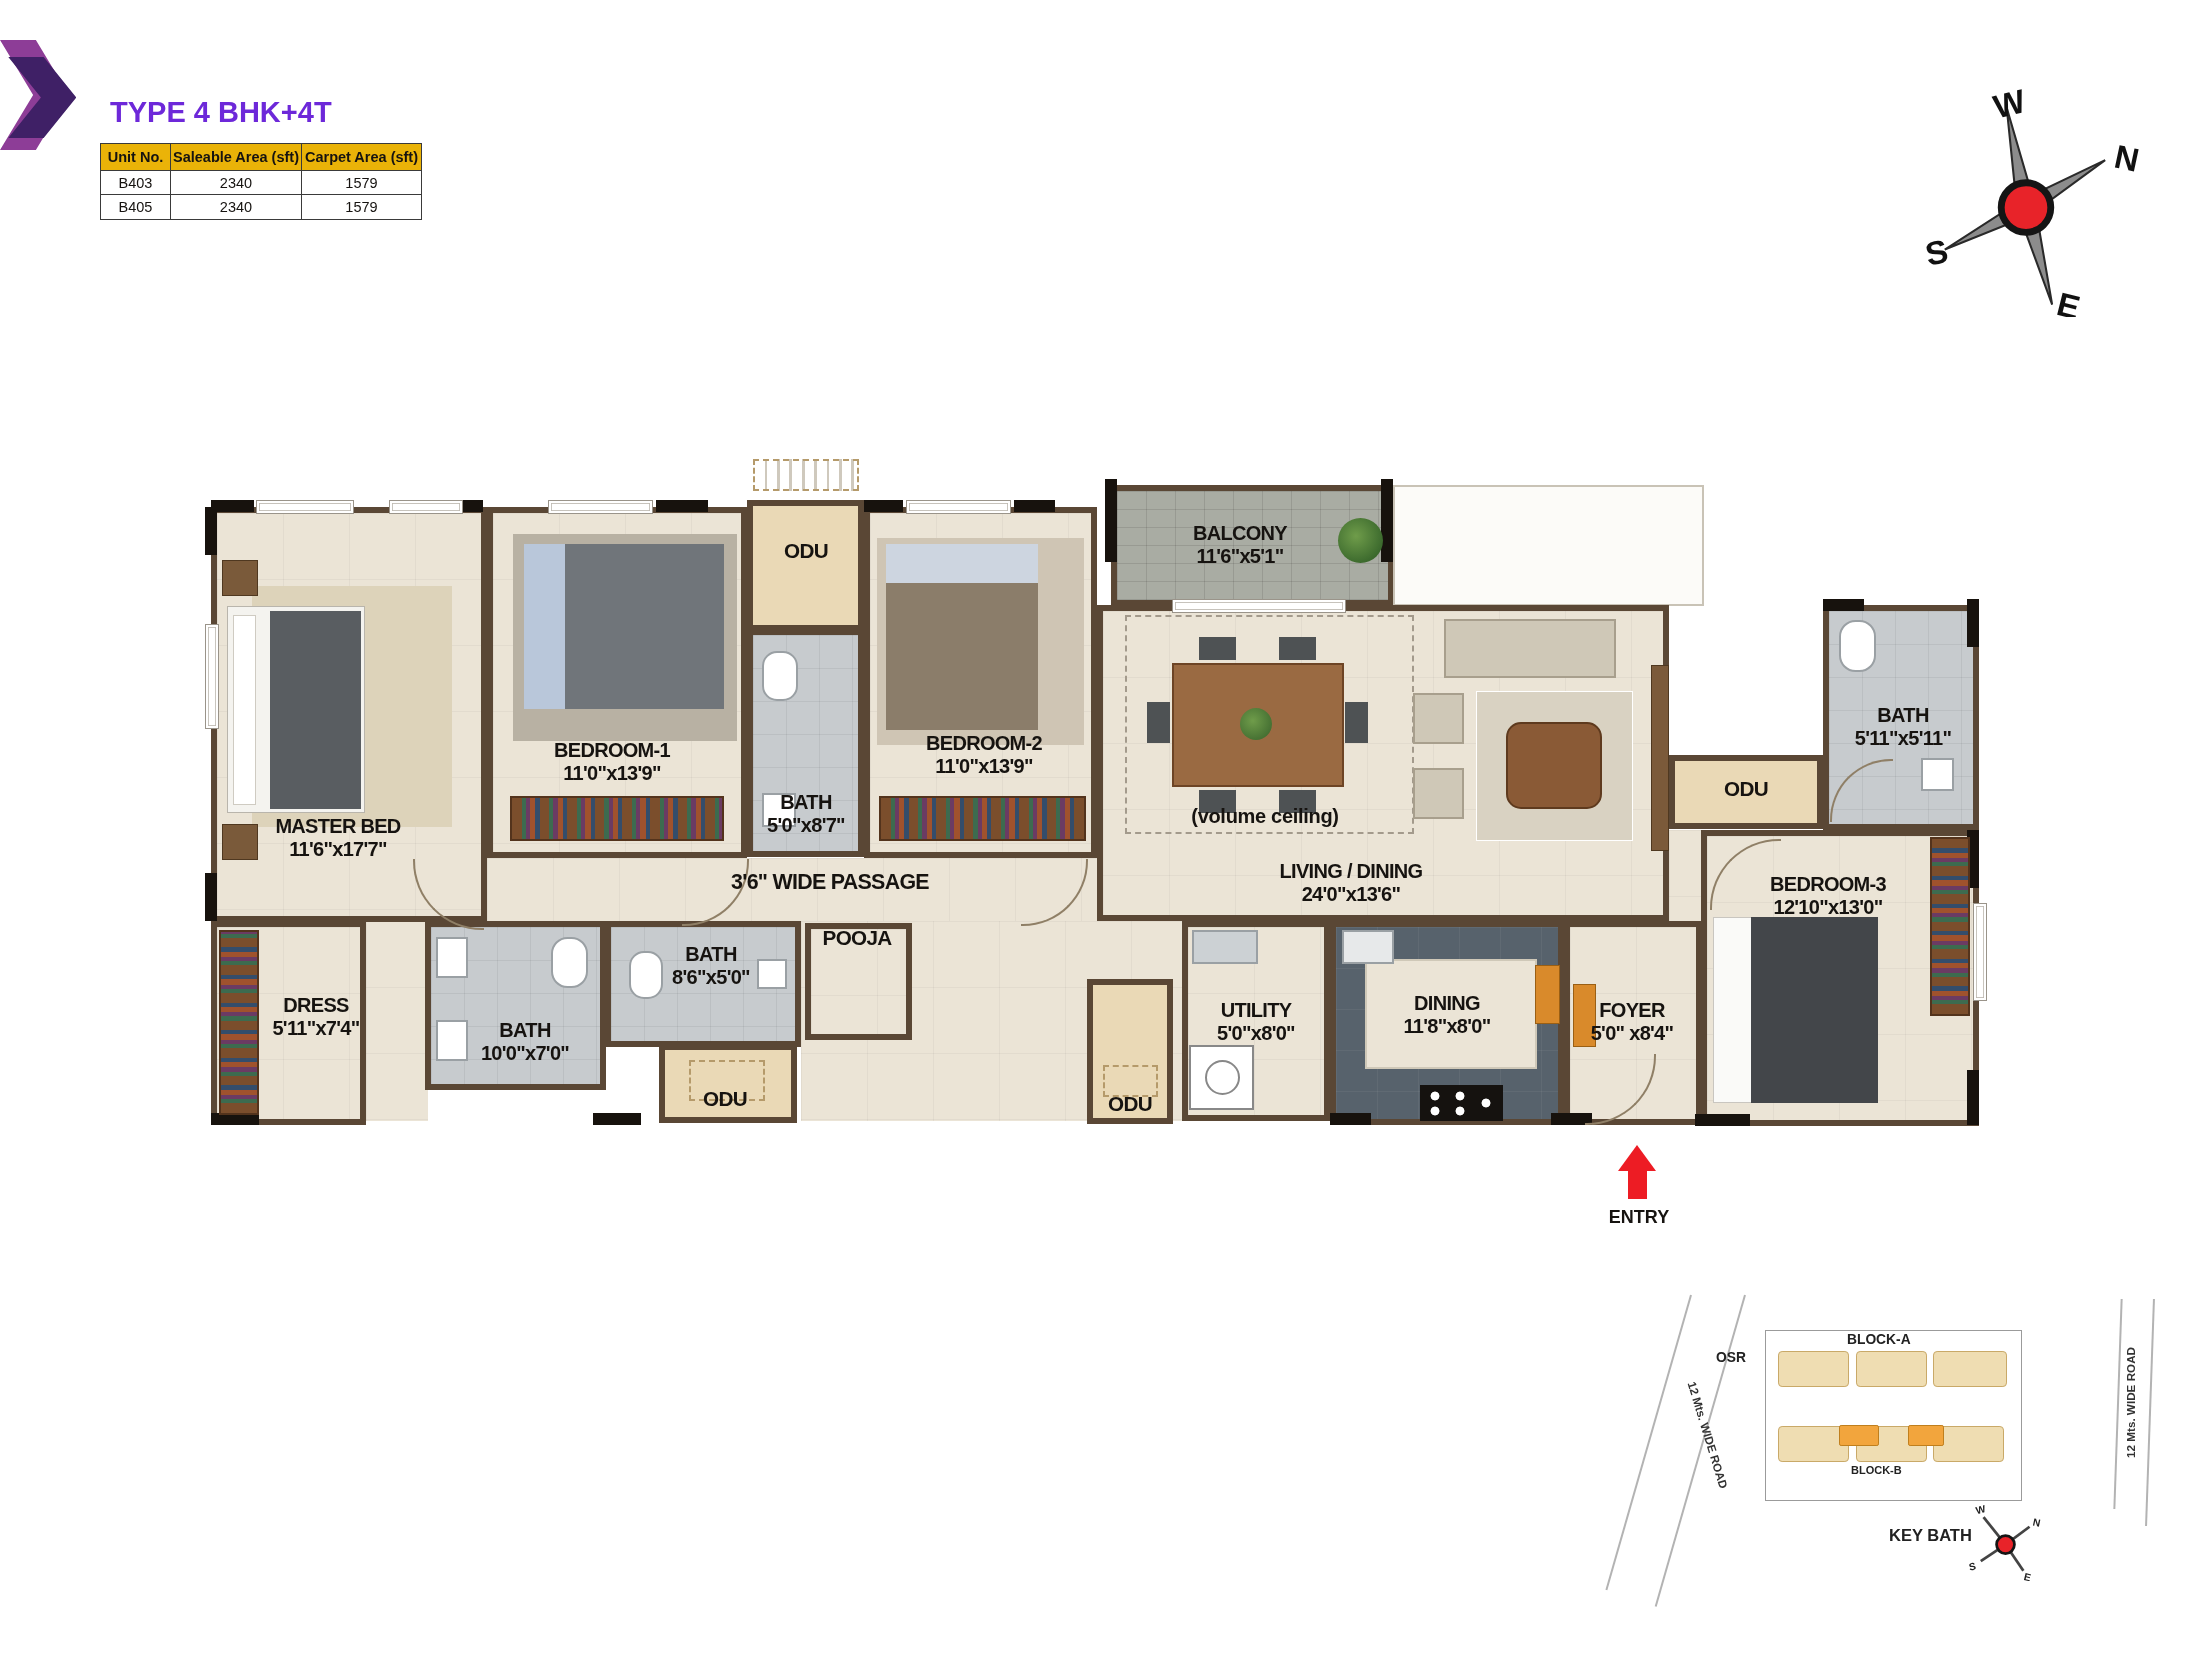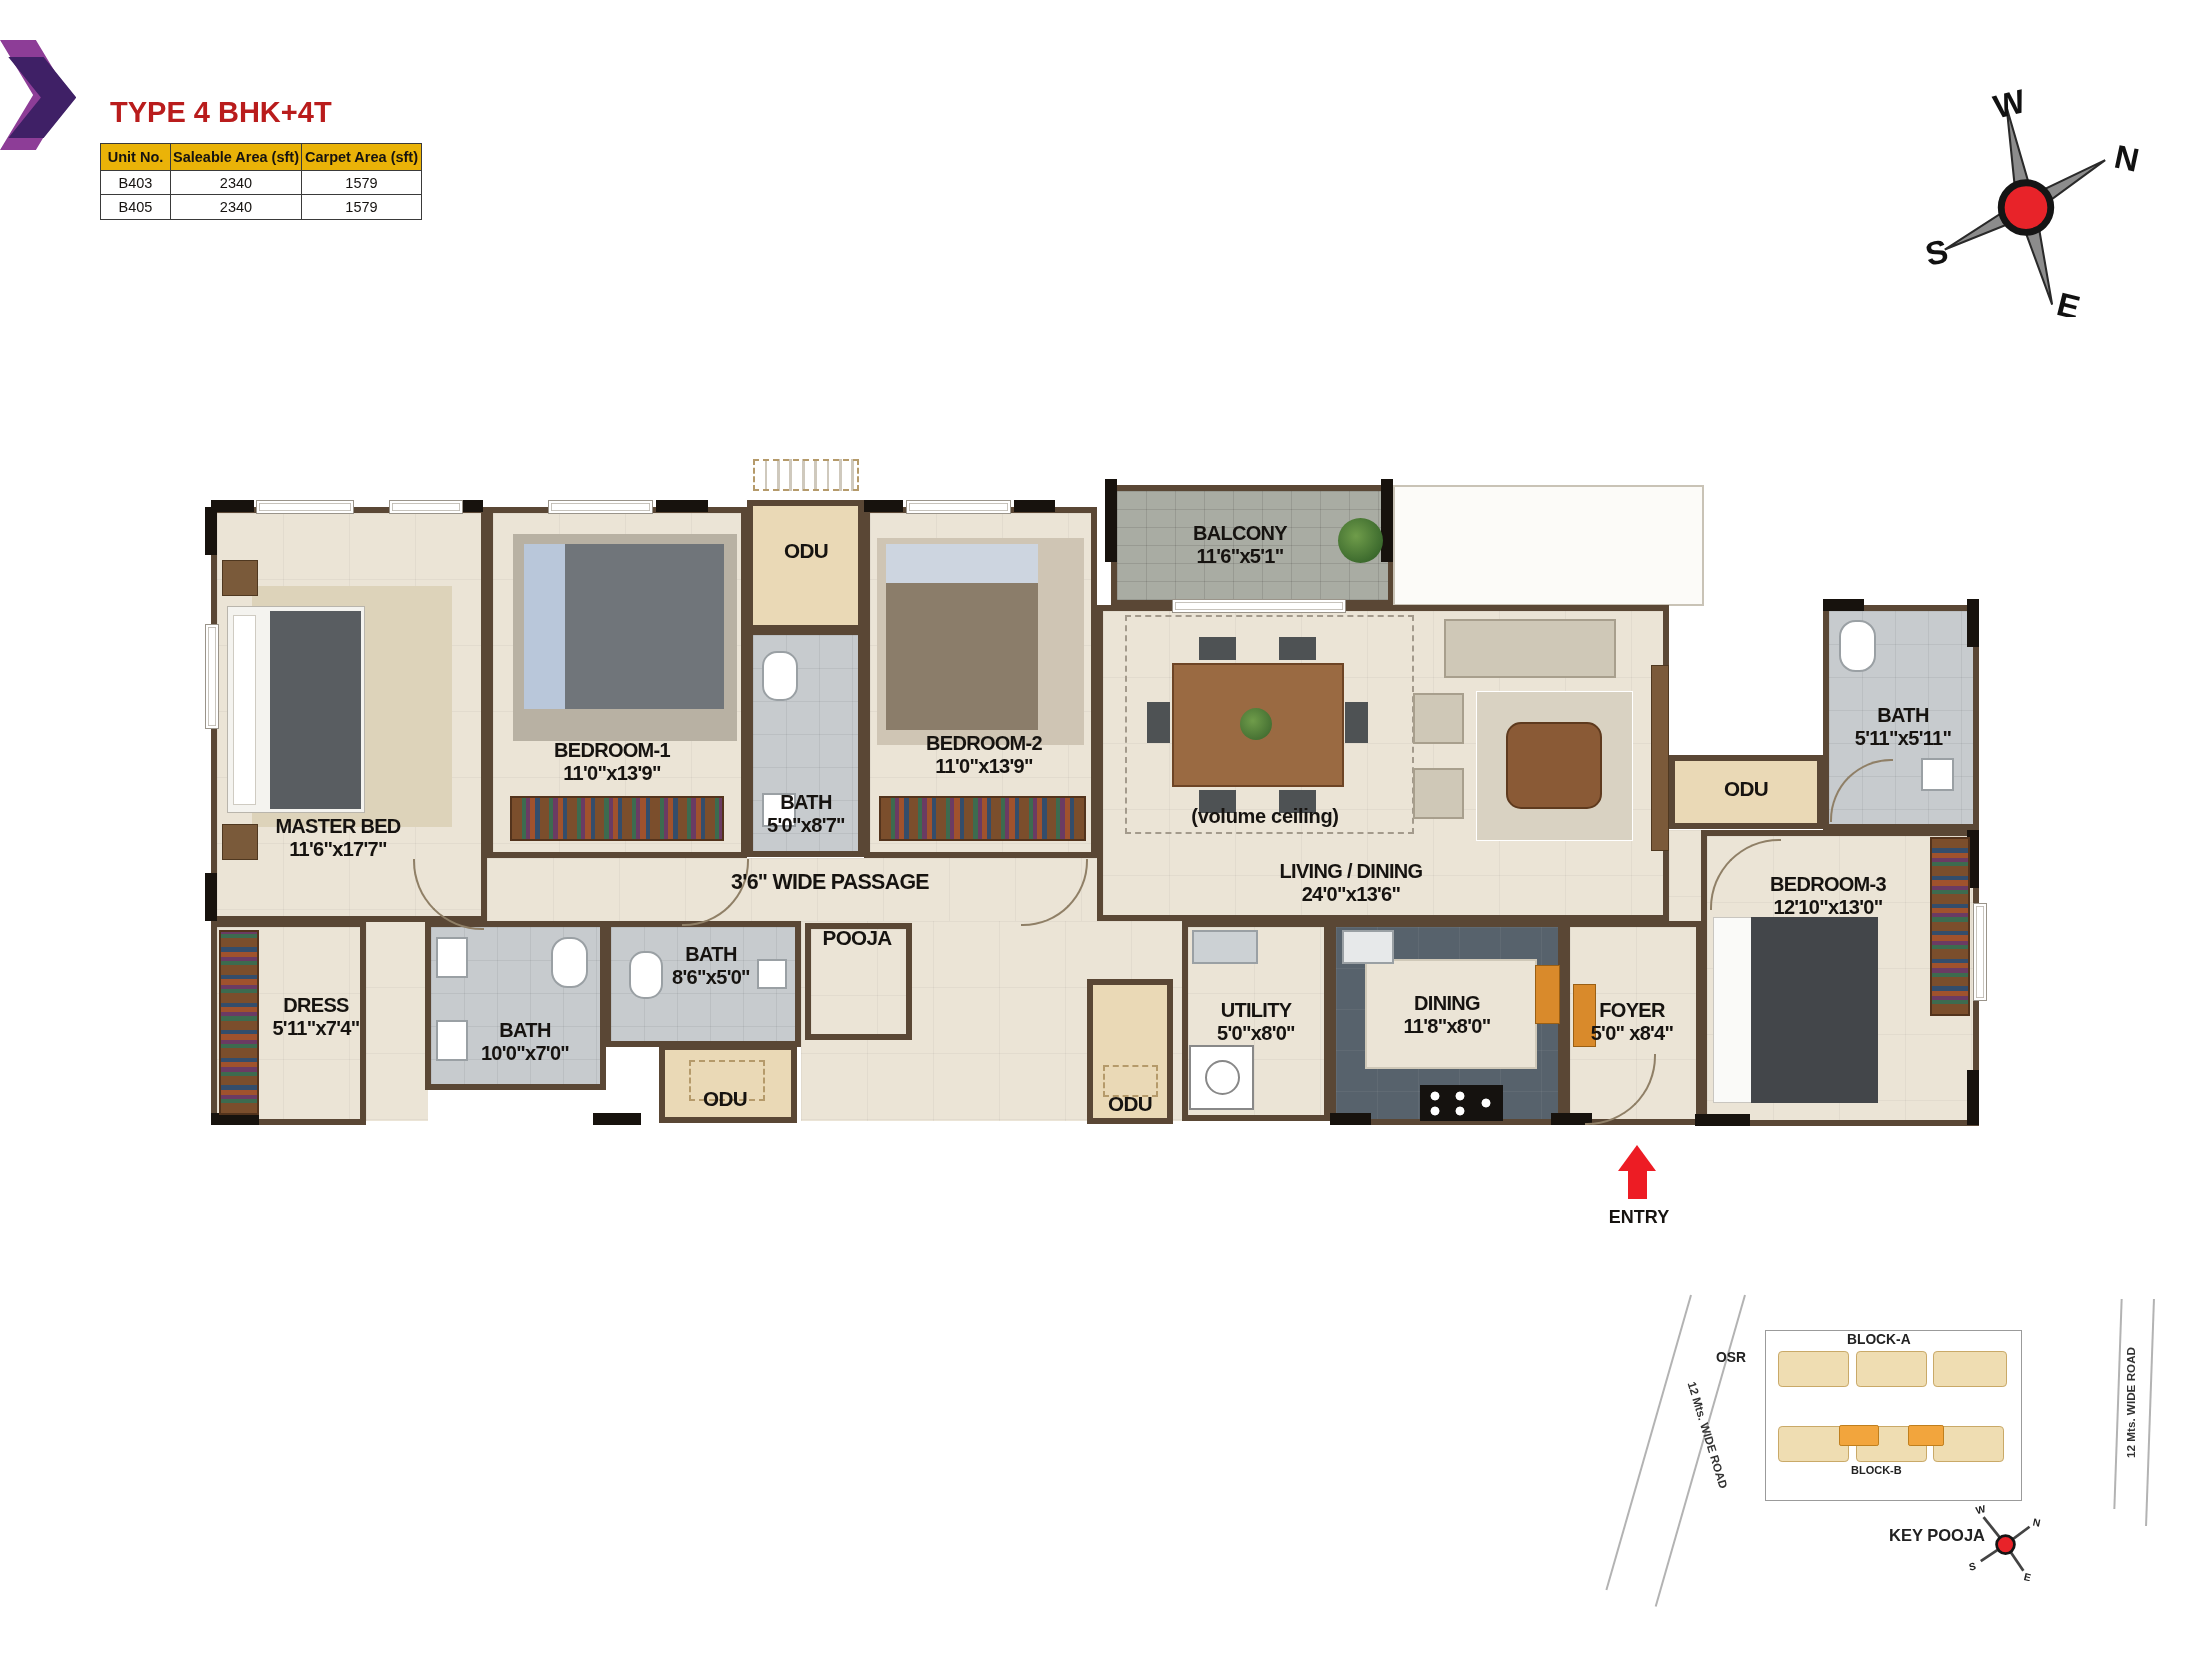--- a/index.html
+++ b/index.html
@@ -25,21 +25,21 @@
   .ward{position:absolute;box-sizing:border-box;border:2.1px solid #53331c;
         background:repeating-linear-gradient(90deg,#7b4e2c 0 9.6px,#3d6b4f 9.6px 13.8px,#6b3b63 13.8px 18px,#a0522d 18px 23.4px,#344d6b 23.4px 27.6px);}
   .ward.v{background:repeating-linear-gradient(0deg,#7b4e2c 0 9.6px,#3d6b4f 9.6px 13.8px,#6b3b63 13.8px 18px,#a0522d 18px 23.4px,#344d6b 23.4px 27.6px);}
   .dashedbox{position:absolute;border:2.1px dashed #b59a6a;box-sizing:border-box;}
   
   .lbl{position:absolute;transform:translate(-50%,0);text-align:center;font-weight:700;line-height:1.16;color:#161310;white-space:nowrap;}
   .rname{font-size:20px;letter-spacing:-0.7px;}
   .rsize{font-size:20px;letter-spacing:-0.7px;}
   .note{font-size:20px;letter-spacing:-0.3px;font-weight:700;}
   
-  .title{position:absolute;left:110px;top:96px;font-size:29px;font-weight:700;color:#b91c1c;letter-spacing:0;}
+  .title{position:absolute;left:110px;top:96px;font-size:29px;font-weight:700;color:#6d28d9;letter-spacing:0;}
   .chev{position:absolute;clip-path:polygon(0 0,52% 0,100% 50%,52% 100%,0 100%,48% 50%);}
   table.units{position:absolute;left:100px;top:143px;border-collapse:collapse;background:#fff;}
   table.units th, table.units td{border:1.4px solid #3a3a3a;text-align:center;font-size:14.5px;padding:0;}
   table.units th{background:#eab308;font-weight:700;height:26px;}
   table.units td{height:23.4px;font-weight:400;}
   .c1{width:69px}.c2{width:130px}.c3{width:119px}
   
   .entry-tri{position:absolute;width:0;height:0;border-left:19.3px solid transparent;border-right:19.3px solid transparent;border-bottom:26px solid #ed1c24;}
   .entry-stem{position:absolute;background:#ed1c24;}
   .entry-lbl{position:absolute;font-size:18px;font-weight:700;transform:translateX(-50%);}
@@ -311,21 +311,21 @@
     <div class="kp-bldg" style="left:103px;top:127px;width:69px;height:34px;"></div>
     <div class="kp-bldg" style="left:181px;top:127px;width:69px;height:34px;"></div>
     <div class="kp-bldg" style="left:258px;top:127px;width:69px;height:34px;"></div>
     <div class="kp-orange" style="left:164px;top:126px;width:38px;height:19.3px;"></div>
     <div class="kp-orange" style="left:233px;top:126px;width:34px;height:19.3px;"></div>
     <div class="kp-label" style="left:176px;top:165px;font-size:11px;">BLOCK-B</div>
     <div class="kp-label" style="left:41px;top:51px;font-size:13.8px;">OSR</div>
     <div class="kp-line" style="left:442px;top:0;width:2.1px;height:210px;transform:rotate(2deg);"></div>
     <div class="kp-line" style="left:474px;top:0;width:2.1px;height:227px;transform:rotate(2deg);"></div>
     <div class="kp-road" style="left:449px;top:159px;transform:rotate(-90deg);transform-origin:0 0;">12 Mts. WIDE ROAD</div>
-    <div class="kp-label" style="left:214px;top:227px;font-size:16.5px;">KEY POOJA</div>
+    <div class="kp-label" style="left:214px;top:227px;font-size:16.5px;">KEY BATH</div>
     <svg class="abs" style="left:289px;top:203px;" width="83" height="79" viewBox="0 0 120 115">
       <line x1="60" y1="62" x2="95" y2="36" stroke="#444" stroke-width="4"></line>
       <line x1="60" y1="62" x2="28" y2="22" stroke="#444" stroke-width="4"></line>
       <line x1="60" y1="62" x2="24" y2="86" stroke="#444" stroke-width="4"></line>
       <line x1="60" y1="62" x2="86" y2="100" stroke="#444" stroke-width="4"></line>
       <circle cx="60" cy="62" r="13" fill="#e82329" stroke="#151515" stroke-width="4"></circle>
       <text x="18" y="18" font-size="15" font-weight="700" fill="#222" transform="rotate(-14 18 18)">W</text>
       <text x="99" y="34" font-size="15" font-weight="700" fill="#222" transform="rotate(12 99 34)">N</text>
       <text x="8" y="100" font-size="15" font-weight="700" fill="#222" transform="rotate(-12 8 100)">S</text>
       <text x="86" y="113" font-size="15" font-weight="700" fill="#222" transform="rotate(14 86 113)">E</text>

